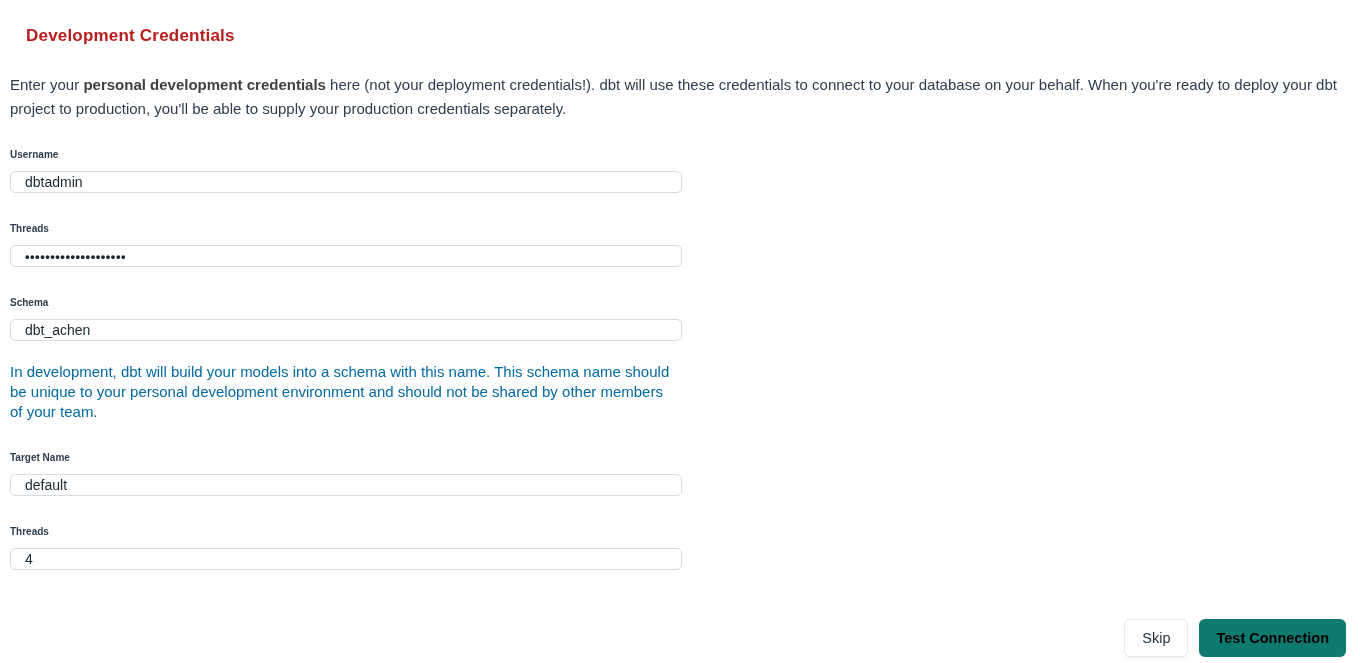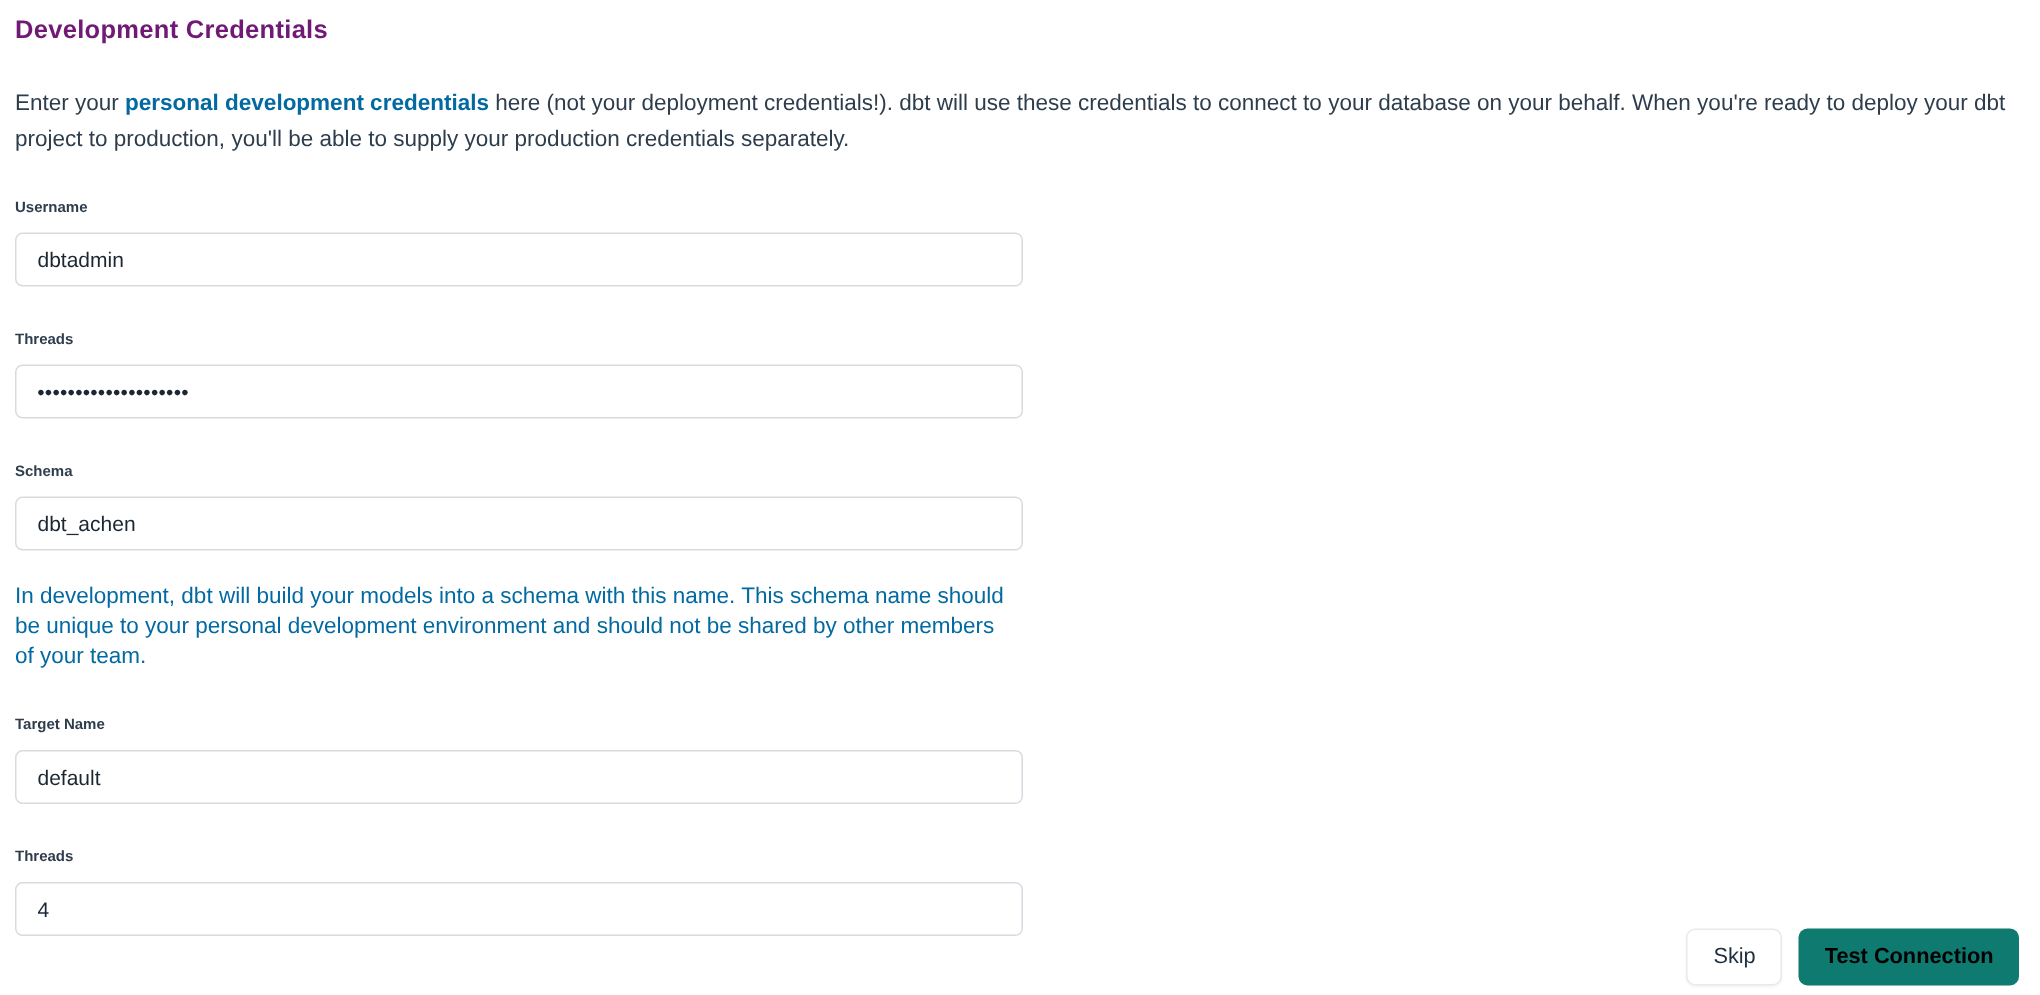--- a/index.html
+++ b/index.html
@@ -13,58 +13,58 @@
     width: 1360px;
     height: 663px;
     background: #ffffff;
     overflow: hidden;
     box-sizing: border-box;
   }
   .content {
     padding: 6px 12px 0 10px;
   }
   .page-title {
-    margin: 0;
+    margin: 16px;
     padding-top: 2px;
     font-size: 17px;
     line-height: 24px;
     font-weight: 700;
-    color: #701a75;
+    color: #b91c1c;
     letter-spacing: 0.2px;
   }
   .intro {
     margin-top: 25px;
     font-size: 15px;
     line-height: 24px;
     color: #2e3d4c;
     max-width: 1336px;
   }
   .intro .bold {
     font-weight: 700;
-    color: #0369a1;
+    color: #404040;
   }
   .credentials-form {
     width: 672px;
     margin-top: 27px;
   }
   .field {
     margin-bottom: 29px;
   }
   .field-label {
     display: block;
     font-size: 10px;
     line-height: 14px;
     font-weight: 700;
     color: #2e3d4c;
   }
   .text-input {
     display: block;
     margin-top: 9px;
     width: 100%;
-    height: 36px;
+    height: 22px;
     box-sizing: border-box;
     border: 1px solid #d7dbe0;
     border-radius: 5px;
     padding: 0 14px;
     font-size: 14px;
     font-family: "Liberation Sans", sans-serif;
     color: #1b2733;
     background: #ffffff;
     outline: none;
   }

